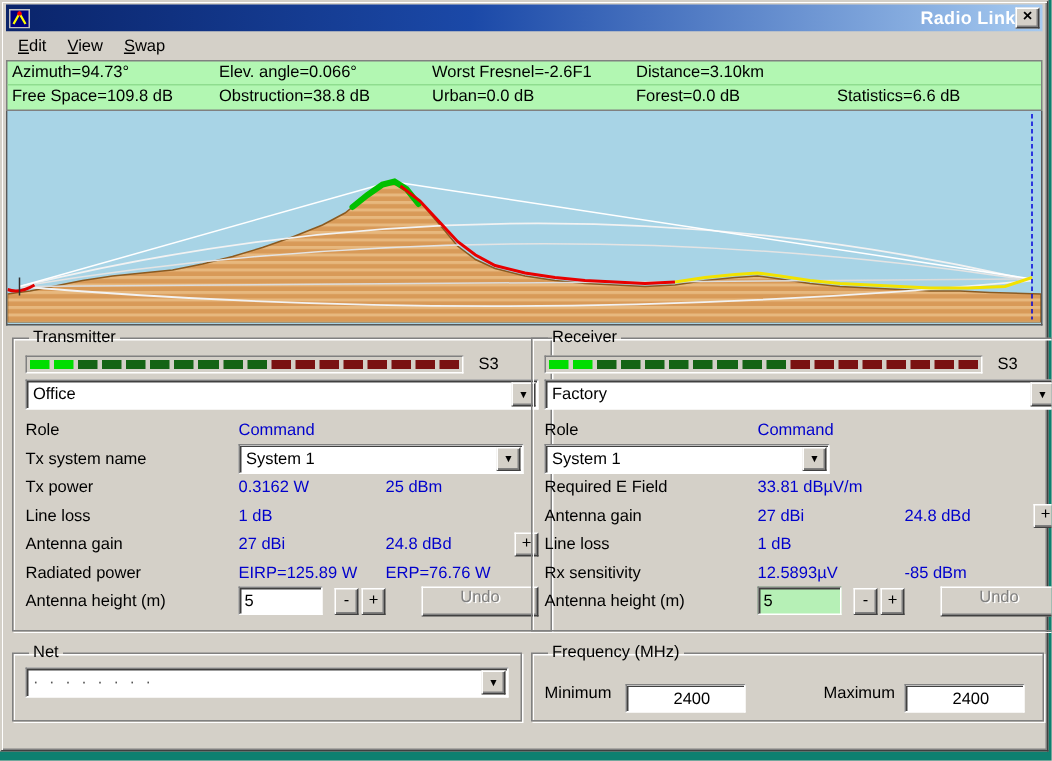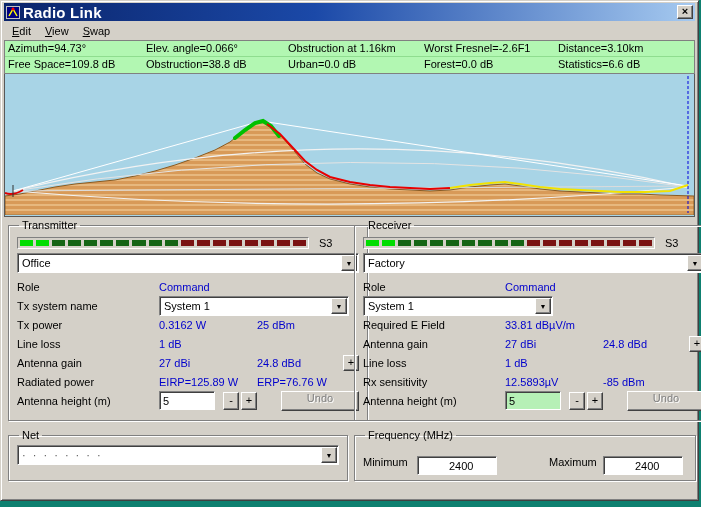--- a/index.html
+++ b/index.html
@@ -18,21 +18,21 @@
     box-shadow: inset 1px 1px 0 #ffffff, inset -1px -1px 0 #808080;
     padding:2px 3px 3px 3px;
   }
   
   .titlebar{
     height:18px; display:flex; align-items:center;
     background:linear-gradient(90deg,#0a246a,#1b49a8 45%,#a6caf0);
     padding:0 2px; color:#fff;
   }
   .titlebar .app-icon{ width:14px; height:13px; margin-right:3px; flex:0 0 auto; }
-  .titlebar .title{ font-weight:bold; font-size:15px; flex:1; letter-spacing:.2px; }
+  .titlebar .title{ font-weight:bold; font-size:12px; flex:1; letter-spacing:.2px;text-align:right; }
   .btn-close{
     width:16px; height:14px; background:#d4d0c8; color:#000;
     border:1px solid; border-color:#ffffff #404040 #404040 #ffffff;
     box-shadow: inset -1px -1px 0 #808080;
     font-size:11px; font-weight:bold; line-height:11px; text-align:center; cursor:default;
   }
   
   .menubar{ height:19px; display:flex; align-items:center; padding-left:1px; background:#d4d0c8; }
   .menu-item{ display:inline-block; padding:18px 7px; cursor:default; }
   .menu-item::first-letter{ text-decoration:underline; }
@@ -137,21 +137,20 @@
   <div class="menubar">
     <span class="menu-item">Edit</span>
     <span class="menu-item">View</span>
     <span class="menu-item">Swap</span>
   </div>
 
   <div class="info">
     <div class="info-row">
       <span class="info-cell">Azimuth=94.73°</span>
       <span class="info-cell">Elev. angle=0.066°</span>
-      <span class="info-cell">Obstruction at 1.16km</span>
       <span class="info-cell">Worst Fresnel=-2.6F1</span>
       <span class="info-cell">Distance=3.10km</span>
     </div>
     <div class="info-row">
       <span class="info-cell">Free Space=109.8 dB</span>
       <span class="info-cell">Obstruction=38.8 dB</span>
       <span class="info-cell">Urban=0.0 dB</span>
       <span class="info-cell">Forest=0.0 dB</span>
       <span class="info-cell">Statistics=6.6 dB</span>
     </div>

